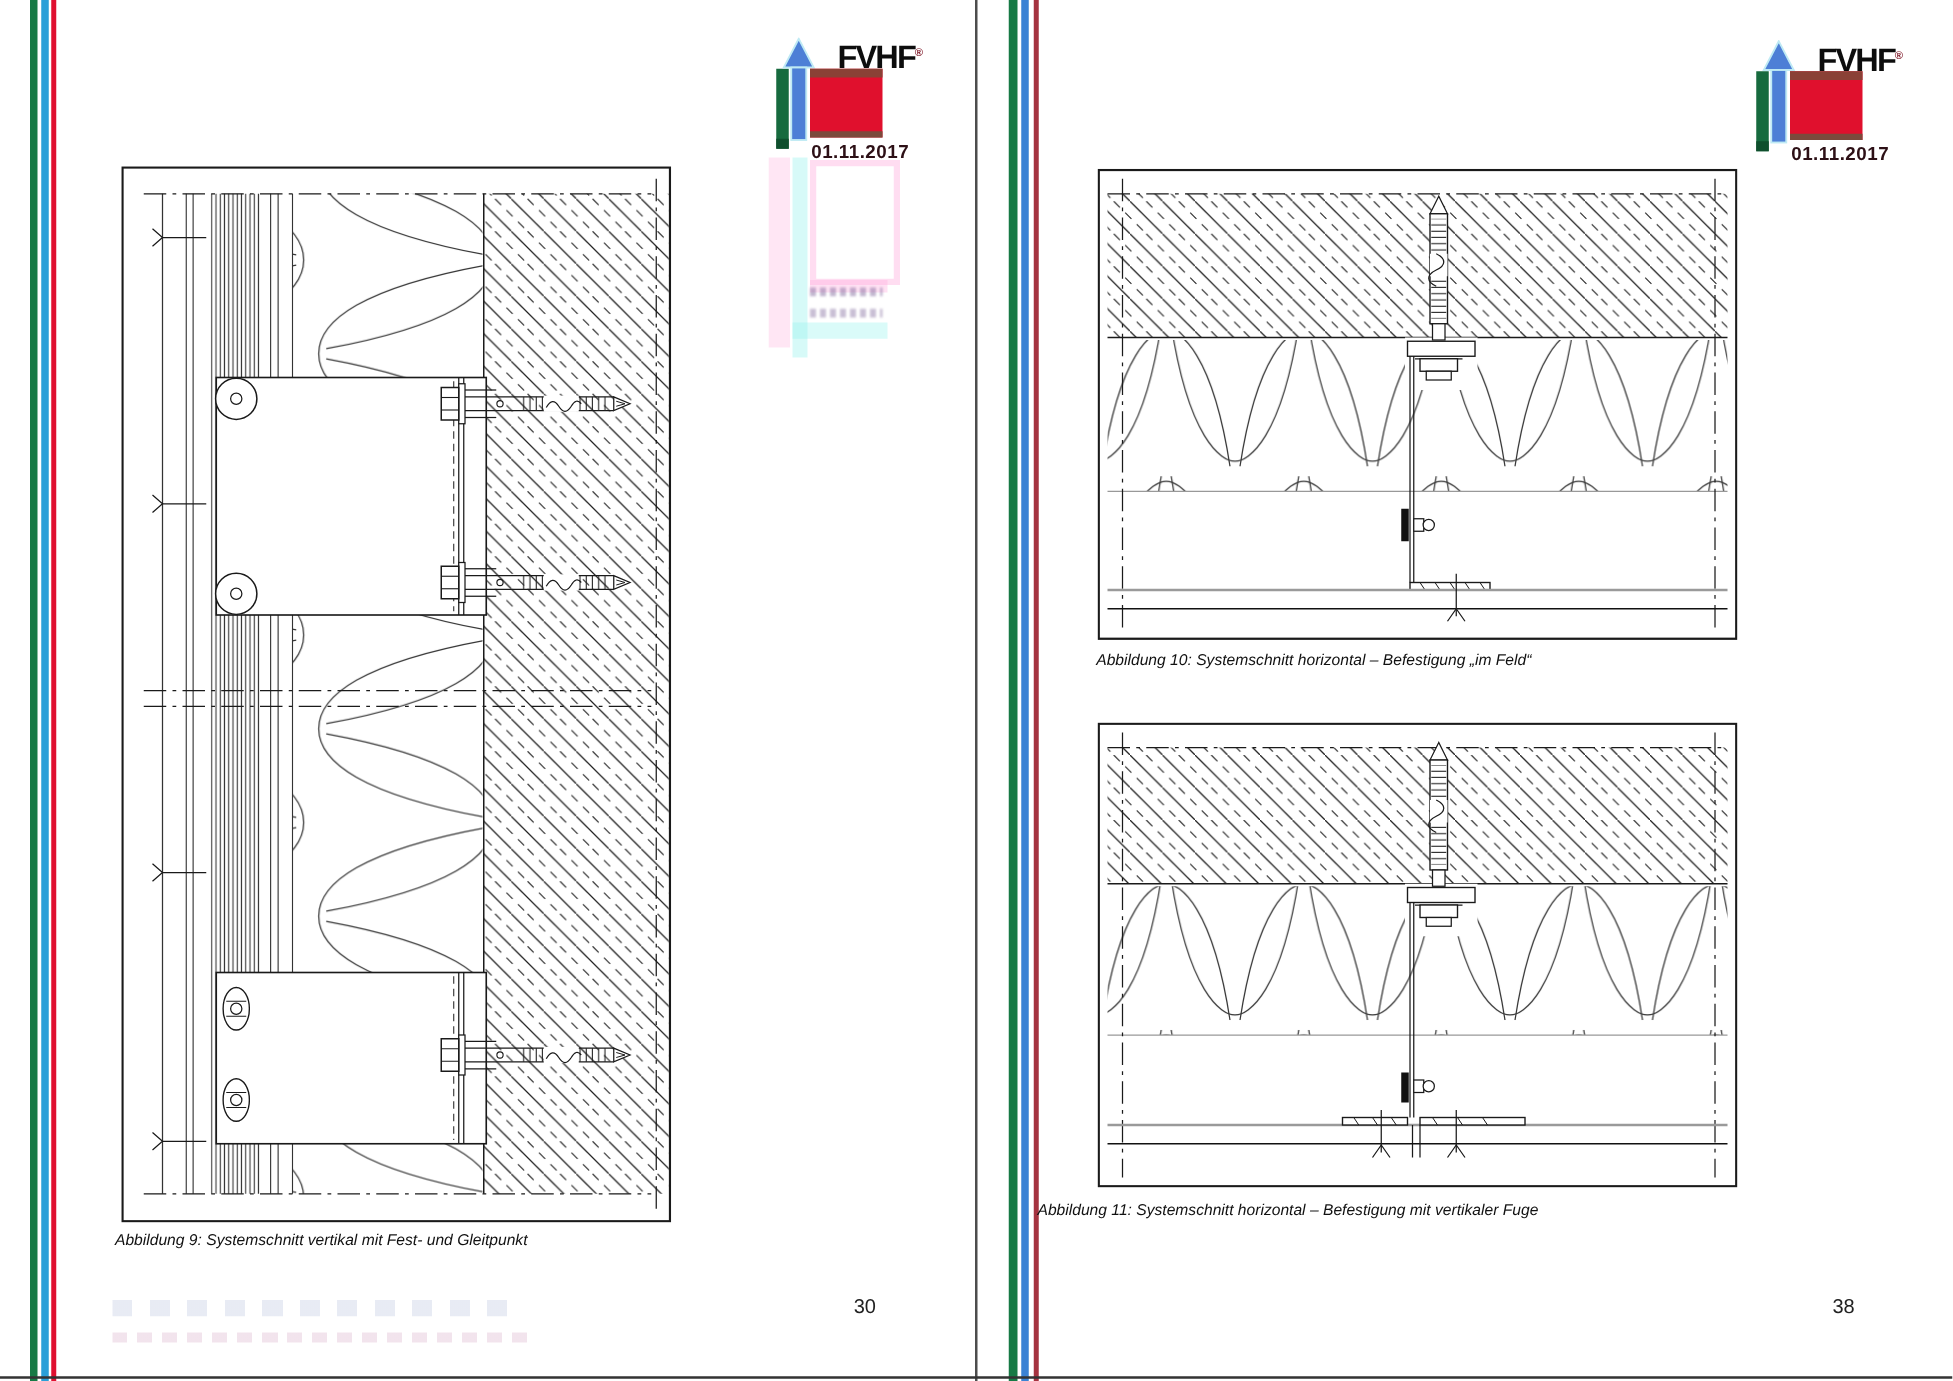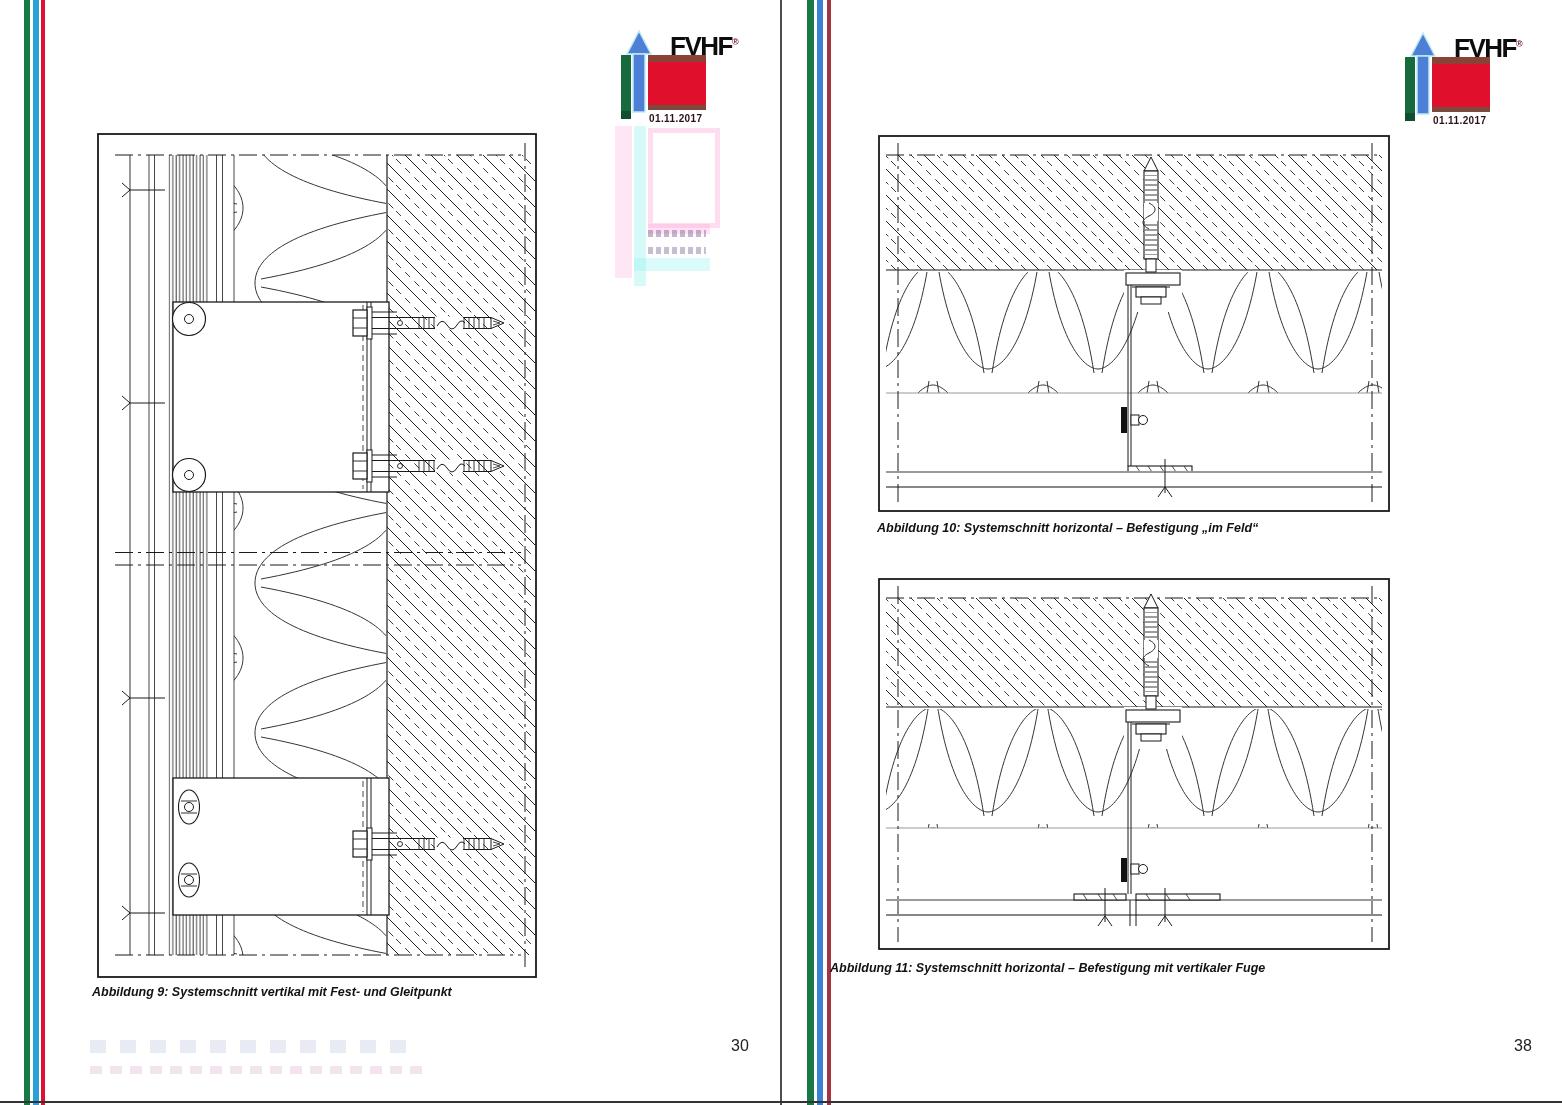--- a/index.html
+++ b/index.html
@@ -11,25 +11,25 @@
   .page-divider{position:absolute;top:0;bottom:0;left:780px;width:2px;background:#4d4d4d;}
   .bottom-edge{position:absolute;left:0;right:0;top:1101px;height:2px;background:#333;}
 
   
   .logo{position:absolute;width:96px;height:102px;}
   .logo .green-bar{position:absolute;left:3px;top:27px;width:10px;height:56px;background:#176a3e;border-bottom:8px solid #0f4f2d;}
   .logo .arrow{position:absolute;left:6px;top:2px;}
   .logo .word{position:absolute;left:30px;top:0px;font-weight:bold;font-size:26px;letter-spacing:-1.5px;color:#0d0d0d;line-height:28px;white-space:nowrap;margin-left:22px;}
   .logo .word sup{font-size:9px;color:#7c1424;letter-spacing:0;}
   .logo .red-square{position:absolute;left:30px;top:27px;width:58px;height:43px;background:#e0102d;border-top:7px solid #8a4136;border-bottom:5px solid #7c4a3c;}
-  .logo .date{position:absolute;left:31px;top:85px;font-size:10px;font-weight:bold;color:#2d1016;letter-spacing:0.4px;white-space:nowrap;}
+  .logo .date{position:absolute;left:31px;top:85px;font-size:15px;font-weight:bold;color:#2d1016;letter-spacing:0.4px;white-space:nowrap;}
 
   
-  .fig-caption{position:absolute;font-size:12.5px;font-style:italic;font-weight:bold;color:#111;white-space:nowrap;}
-  .page-number{position:absolute;font-size:16px;color:#222;margin-left:48px;}
+  .fig-caption{position:absolute;font-size:12.5px;font-style:italic;font-weight:normal;color:#111;white-space:nowrap;}
+  .page-number{position:absolute;font-size:16px;color:#222;}
 
   
   .drawing{position:absolute;}
 
   
   .ghost{position:absolute;pointer-events:none;}
   .g-pinkcol{left:615px;top:126px;width:17px;height:152px;background:rgba(255,165,215,0.28);}
   .g-cyancol{left:634px;top:126px;width:12px;height:160px;background:rgba(140,242,235,0.35);}
   .g-box{left:648px;top:128px;width:62px;height:90px;border:5px solid rgba(255,170,220,0.40);}
   .g-pinkband{left:648px;top:224px;width:62px;height:10px;background:rgba(255,170,220,0.35);}

